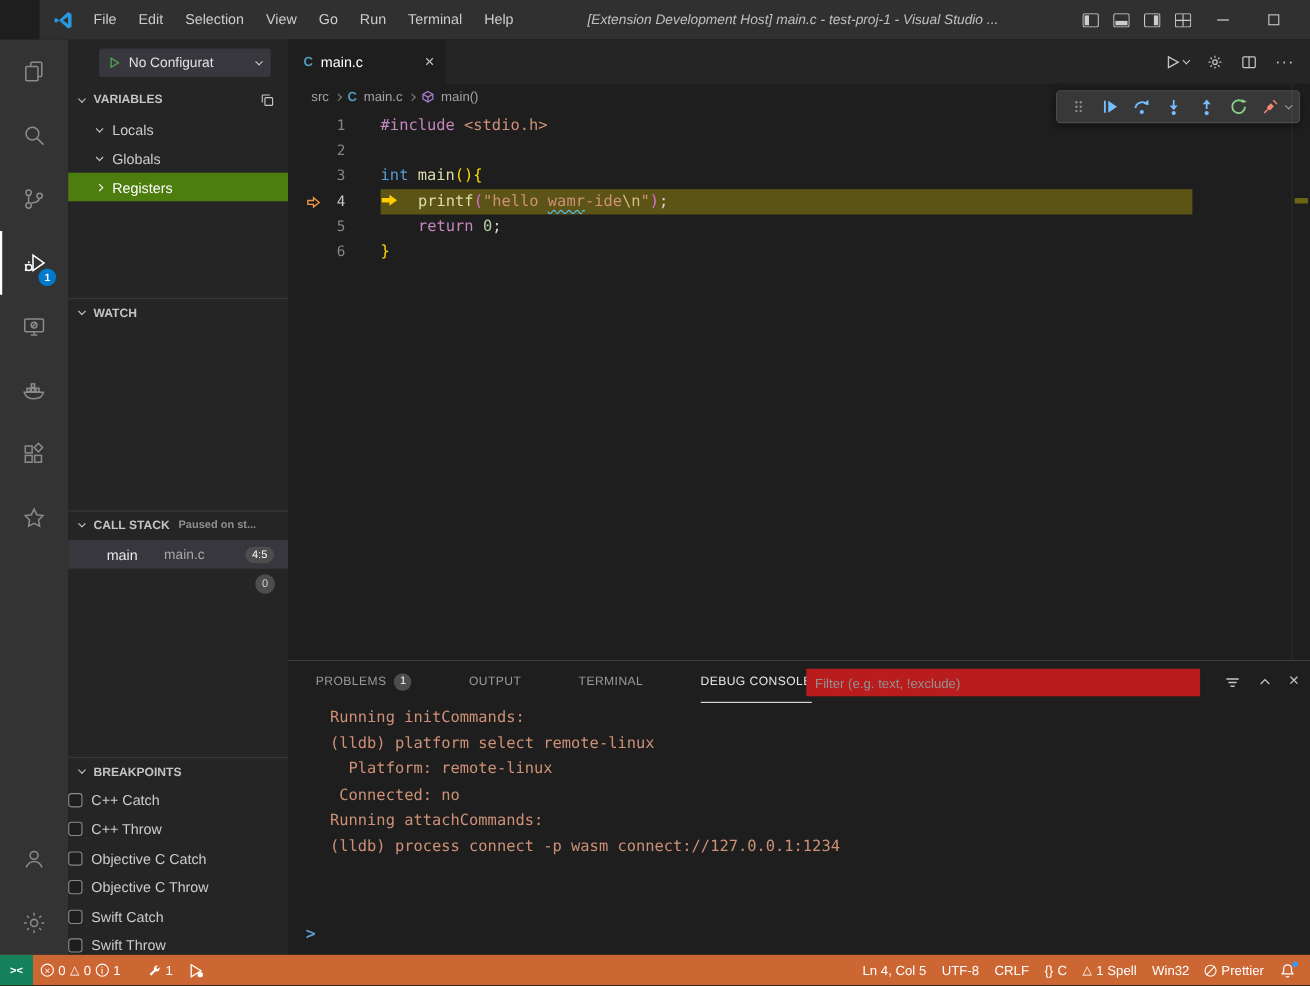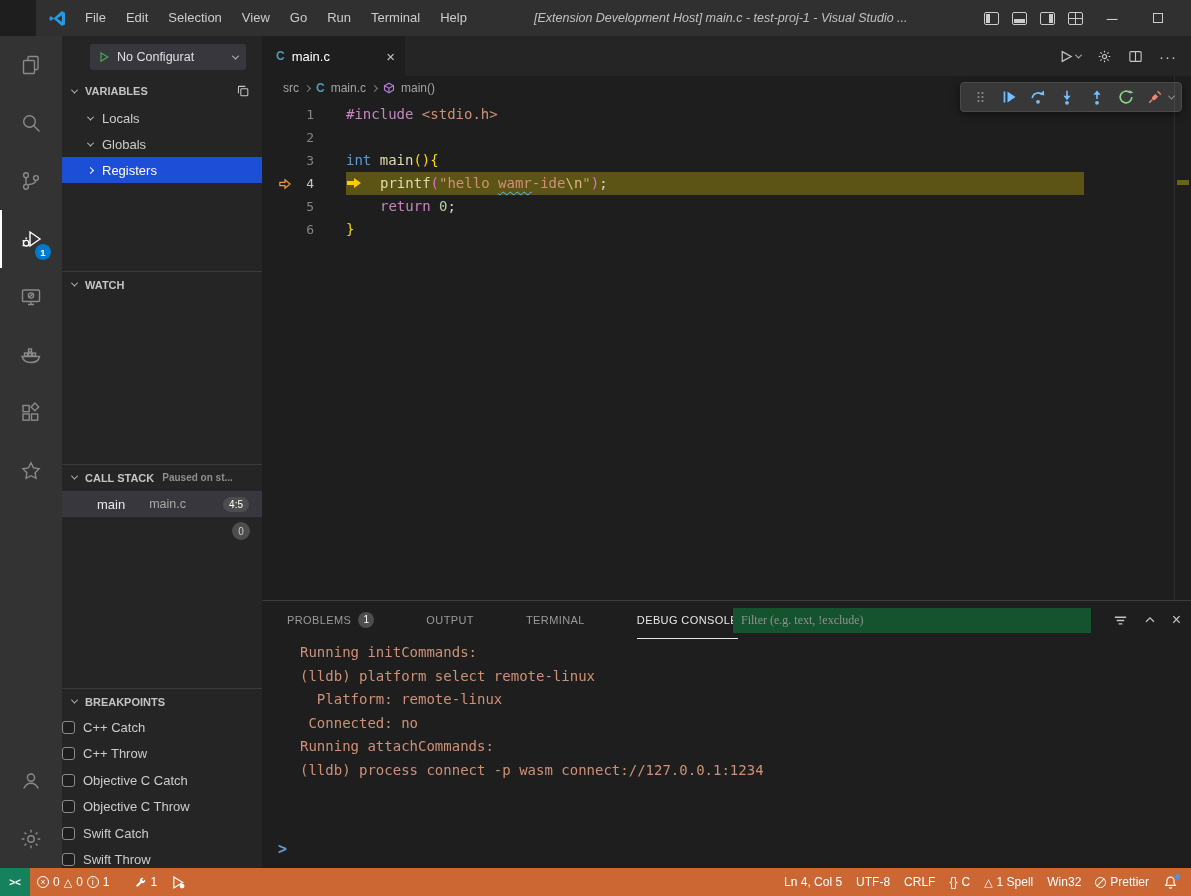--- a/index.html
+++ b/index.html
@@ -47,21 +47,21 @@
                     gap:8px; padding:0 6px 0 10px; font-size:11px; font-weight:700; color:#c4c4c4; }
   .sh-variables { top:42px; }
   .sh-watch { top:235px; border-top:1px solid #3a3a3a; }
   .sh-callstack { top:428px; border-top:1px solid #3a3a3a; }
   .sh-breakpoints { top:652px; border-top:1px solid #3a3a3a; }
   .section-status { font-size:10px; font-weight:700; color:#8f8f8f; white-space:nowrap; overflow:hidden; }
   .header-action { margin-left:auto; margin-right:6px; color:#c5c5c5; }
   .tree-row { position:absolute; left:0; width:200px; height:26px; display:flex; align-items:center;
               gap:9px; padding-left:26px; font-size:13px; color:#cccccc; }
   .row-locals { top:69px; } .row-globals { top:95px; }
-  .row-registers { top:121px; background:#1d4ed8; color:#ffffff; }
+  .row-registers { top:121px; background:#4d7c0f; color:#ffffff; }
   .callstack-row { position:absolute; top:455px; left:0; width:200px; height:26px; background:#37373d;
                    display:flex; align-items:center; font-size:13px; color:#e8e8e8; padding-left:35px; }
   .cs-file { color:#a8a8a8; margin-left:24px; font-size:12.5px; }
   .cs-badge { margin-left:auto; margin-right:13px; background:#4d4d4d; color:#fff; font-size:10px;
               border-radius:9px; padding:2px 6px; }
   .zero-badge { position:absolute; top:486px; right:12px; width:18px; height:18px; border-radius:50%;
                 background:#4d4d4d; color:#cfcfcf; font-size:10px; display:flex; align-items:center;
                 justify-content:center; }
   .bp-row { position:absolute; left:0; width:200px; height:26px; display:flex; align-items:center;
             gap:8px; font-size:13px; color:#cccccc; }
@@ -110,23 +110,23 @@
   
   .panel { position:absolute; left:262px; top:600px; width:929px; height:268px; background:#1e1e1e;
            border-top:1px solid #3c3c3c; }
   .panel-header { position:relative; height:38px; display:flex; align-items:center; padding-left:25px;gap:24px; }
   .panel-tab { height:38px; display:flex; align-items:center; margin-right:28px; font-size:11px;
                letter-spacing:0.4px; color:#9b9b9b; border-bottom:1px solid transparent; }
   .panel-tab.active { color:#e7e7e7; border-bottom-color:#e7e7e7; }
   .ptab-badge { margin-left:7px; background:#4d4d4d; color:#fff; width:16px; height:16px;
                 border-radius:50%; font-size:10px; letter-spacing:0; display:flex; align-items:center;
                 justify-content:center; }
-  .filter-input { position:absolute; left:471px; top:7px; width:358px; height:25px; background:#14532d;
+  .filter-input { position:absolute; left:471px; top:7px; width:358px; height:25px; background:#b91c1c;
                   border:none; outline:none; color:#cccccc; font-size:12px; padding:0 8px;
-                  font-family:Liberation Serif, serif; }
+                  font-family:Liberation Sans, sans-serif; }
   .filter-input::placeholder { color:#929292; }
   .panel-actions { position:absolute; right:10px; top:0; height:38px; display:flex; align-items:center;
                    gap:15px; color:#c5c5c5; }
   .pa-close { font-size:16px; line-height:1; }
   .console { position:absolute; top:40px; left:38px; right:20px; }
   .console-line { white-space:pre; font-family:"DejaVu Sans Mono","Liberation Mono",monospace;
                   font-size:14px; line-height:23.5px; color:#ce9178; }
   .console-prompt { position:absolute; left:16px; bottom:10px;
                     font-family:"DejaVu Sans Mono","Liberation Mono",monospace;
                     font-size:15px; font-weight:700; color:#5f9ad6; }

